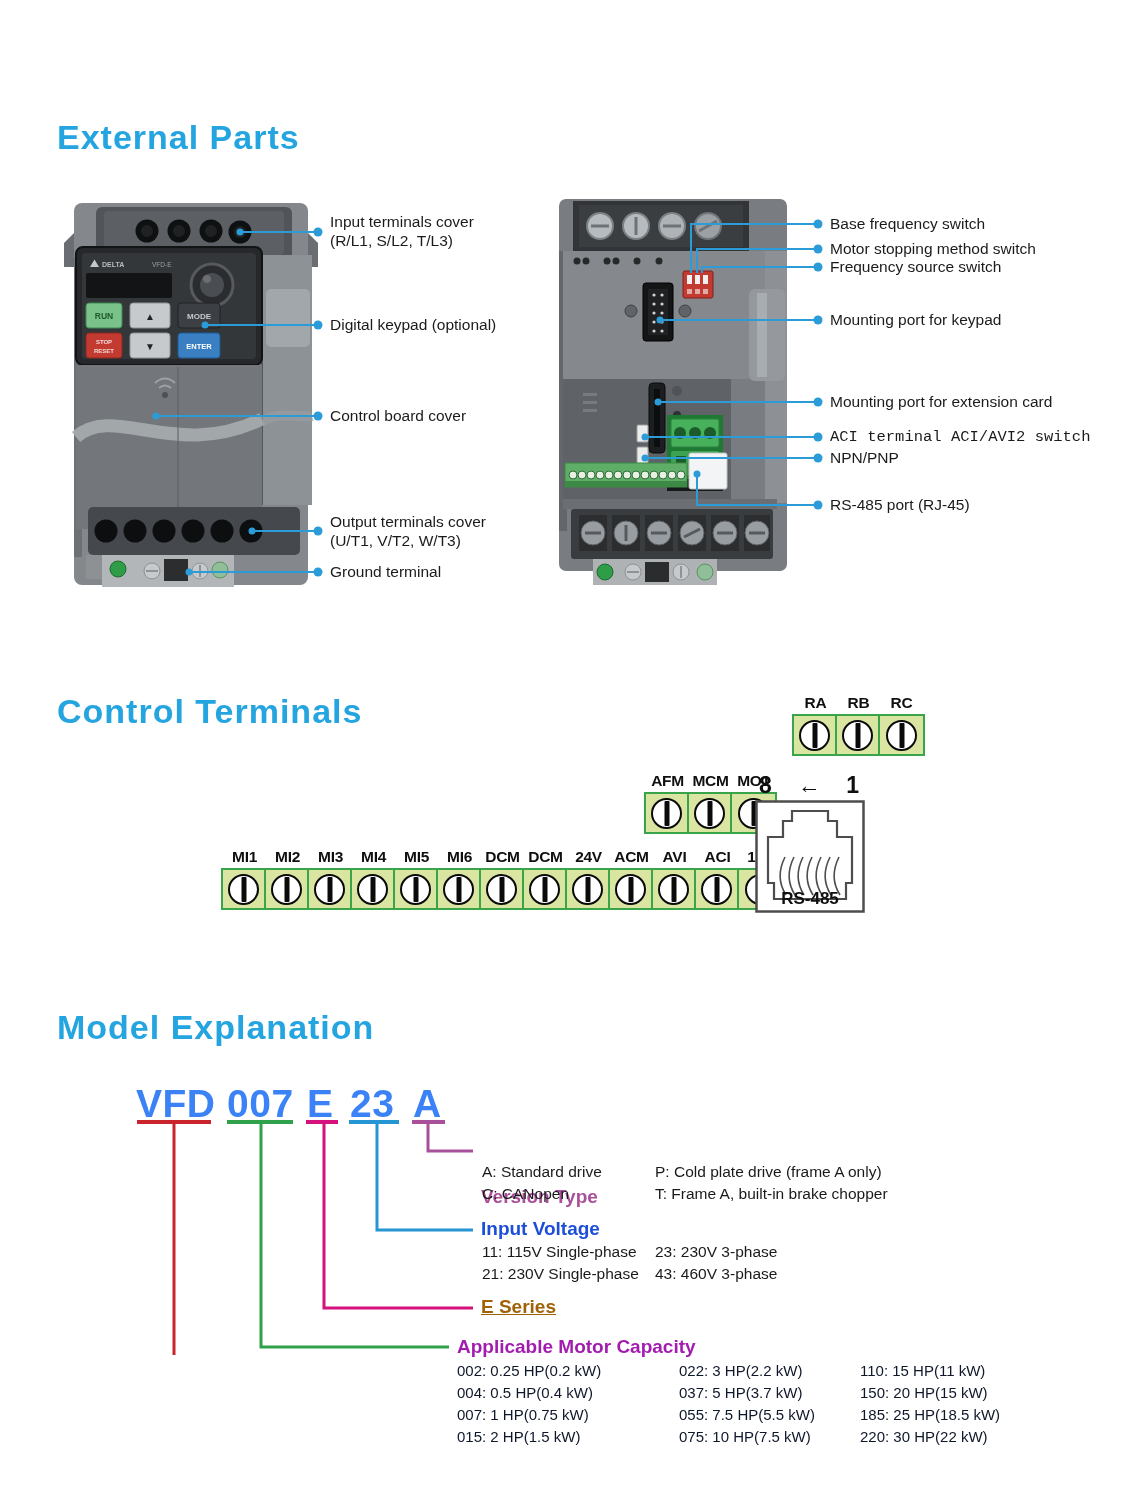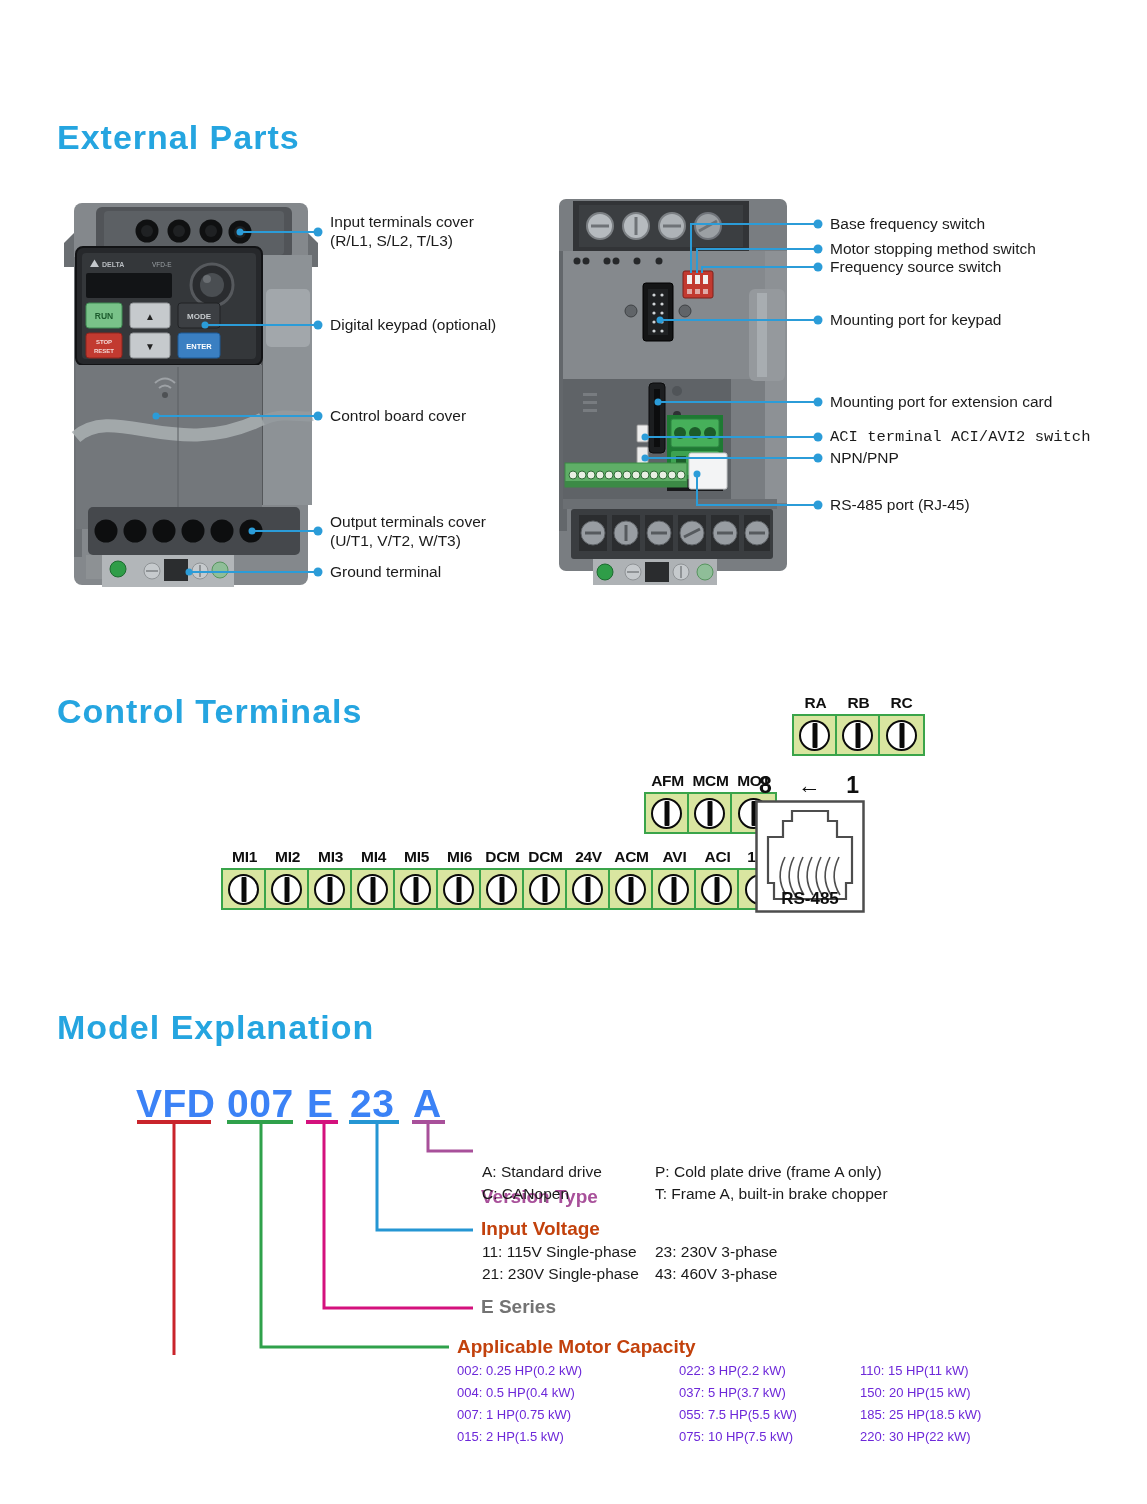--- a/index.html
+++ b/index.html
@@ -17,24 +17,24 @@
   .tcell{width:43px;height:38px;border-right:2px solid #3aa44a;display:flex;align-items:center;justify-content:center;background:#d9e5a0;box-sizing:border-box;}
   .tcell:last-child{border-right:none;}
   .screw{width:31px;height:31px;background:#ffffff;border:2.5px solid #0a0a0a;border-radius:50%;position:relative;box-sizing:border-box;}
   .screw::after{content:"";position:absolute;left:50%;top:1px;bottom:1px;width:5px;transform:translateX(-50%);background:#0a0a0a;border-radius:1px;}
   .rj45-top{position:absolute;display:flex;justify-content:space-between;align-items:center;
             font-size:23px;font-weight:700;color:#0f0f0f;}
   .rj45-label{position:absolute;text-align:center;font-weight:700;font-size:17px;color:#0f0f0f;}
   
   .seg{position:absolute;font-size:39px;font-weight:700;color:#3b82f6;letter-spacing:0.5px;white-space:nowrap;}
   .sec-title{position:absolute;font-size:19px;font-weight:700;white-space:nowrap;}
-  .t-purple{color:#a8509a;} .t-blue{color:#c2410c;} .t-magenta{color:#737373;}
-  .t-green{color:#c2410c;}
+  .t-purple{color:#a8509a;} .t-blue{color:#1d4ed8;} .t-magenta{color:#a16207;text-decoration:underline;}
+  .t-green{color:#a21caf;}
   .opt{position:absolute;font-size:15.5px;line-height:21.5px;color:#1a1a1a;white-space:nowrap;}
-  .cap{position:absolute;font-size:13px;line-height:22px;color:#6d28d9;white-space:nowrap;}
+  .cap{position:absolute;font-size:15px;line-height:22px;color:#0f172a;white-space:nowrap;}
   .product{position:absolute;font-size:19px;font-weight:700;line-height:27px;color:#c9242b;white-space:nowrap;}
 </style>
 </head>
 <body>
 
 <div class="page">
 
   <div class="h1" style="left:57px;top:692px;">Control Terminals</div>
   <div class="h1" style="left:57px;top:118px;">External Parts</div>
   <div class="h1" style="left:57px;top:1008px;">Model Explanation</div>

